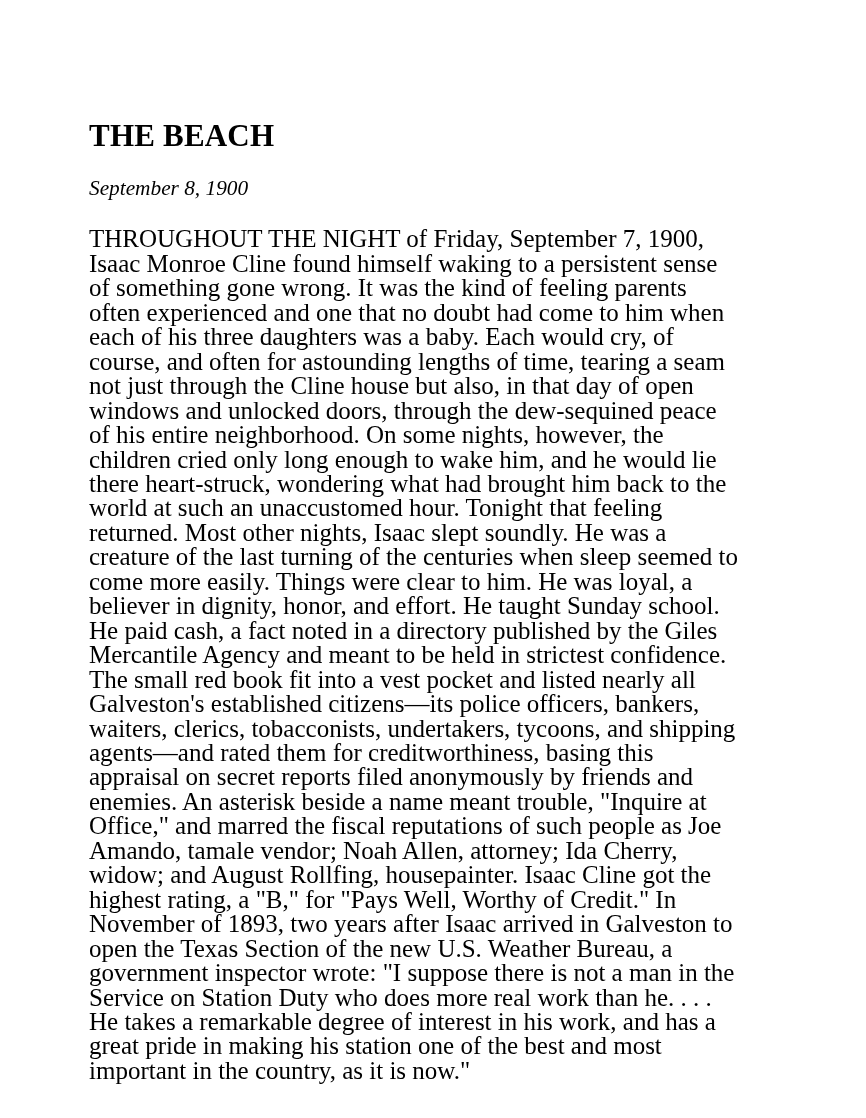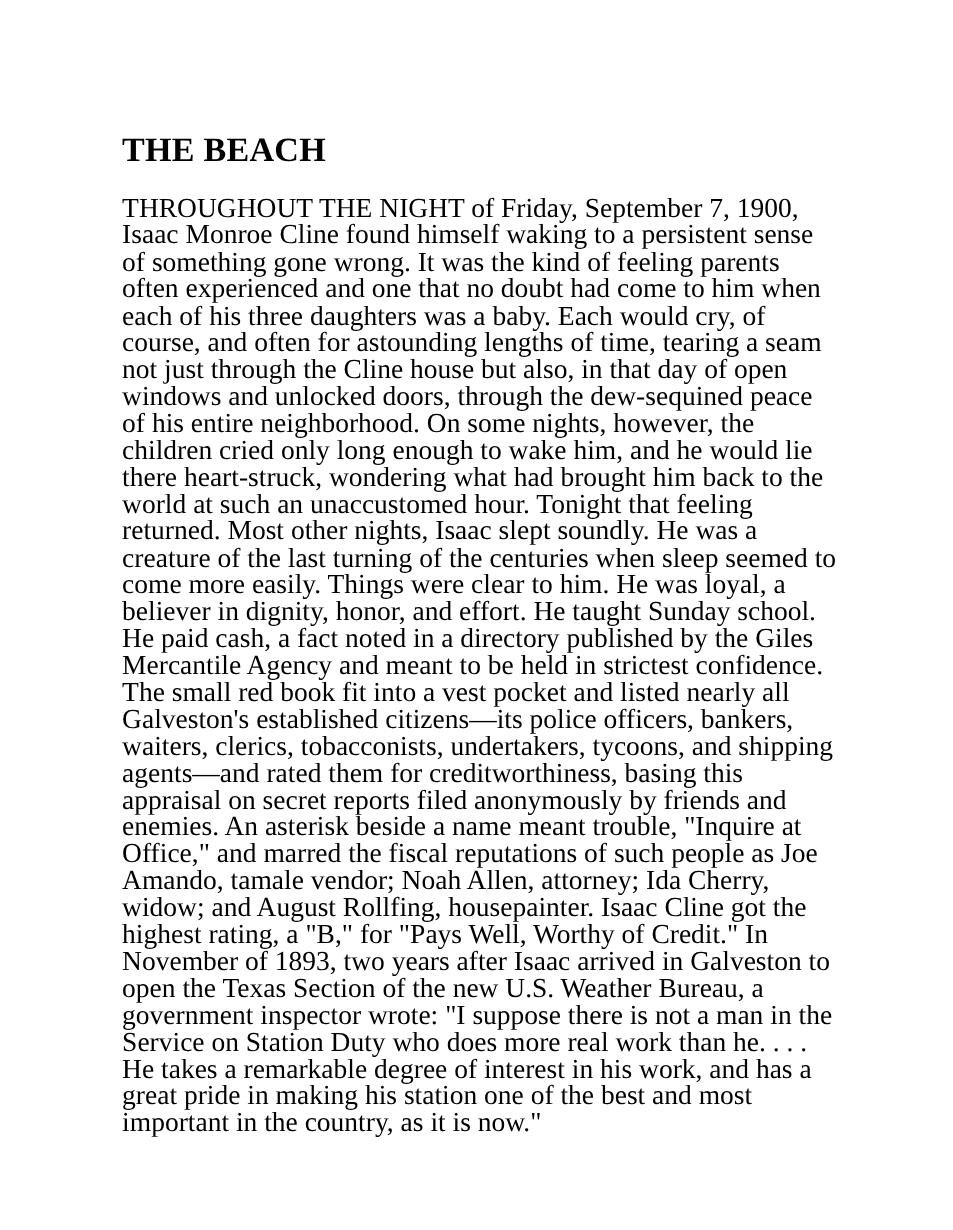--- a/index.html
+++ b/index.html
@@ -11,21 +11,21 @@
     position: relative;
     width: 866px;
     height: 1118px;
     background: #ffffff;
     overflow: hidden;
     font-family: "Liberation Serif", serif;
     color: #000000;
   }
   .content {
     position: absolute;
-    left: 111px;
+    left: 89px;
     top: 0;
     width: 653px;
     padding-top: 120px;
   }
   .chapter-title {
     margin: 0;
     font-size: 31px;
     font-weight: bold;
     line-height: 1;
     letter-spacing: 0.2px;
@@ -46,15 +46,16 @@
     word-spacing: normal;
     color: #000000;
   }
 </style>
 </head>
 <body>
 
 <div class="page">
   <div class="content">
     <h1 class="chapter-title">THE BEACH</h1>
+    <p class="chapter-date">September 8, 1900</p>
     <p class="chapter-paragraph">THROUGHOUT THE NIGHT of Friday, September 7, 1900, Isaac Monroe Cline found himself waking to a persistent sense of something gone wrong. It was the kind of feeling parents often experienced and one that no doubt had come to him when each of his three daughters was a baby. Each would cry, of course, and often for astounding lengths of time, tearing a seam not just through the Cline house but also, in that day of open windows and unlocked doors, through the dew-sequined peace of his entire neighborhood. On some nights, however, the children cried only long enough to wake him, and he would lie there heart-struck, wondering what had brought him back to the world at such an unaccustomed hour. Tonight that feeling returned. Most other nights, Isaac slept soundly. He was a creature of the last turning of the centuries when sleep seemed to come more easily. Things were clear to him. He was loyal, a believer in dignity, honor, and effort. He taught Sunday school. He paid cash, a fact noted in a directory published by the Giles Mercantile Agency and meant to be held in strictest confidence. The small red book fit into a vest pocket and listed nearly all Galveston's established citizens—its police officers, bankers, waiters, clerics, tobacconists, undertakers, tycoons, and shipping agents—and rated them for creditworthiness, basing this appraisal on secret reports filed anonymously by friends and enemies. An asterisk beside a name meant trouble, "Inquire at Office," and marred the fiscal reputations of such people as Joe Amando, tamale vendor; Noah Allen, attorney; Ida Cherry, widow; and August Rollfing, housepainter. Isaac Cline got the highest rating, a "B," for "Pays Well, Worthy of Credit." In November of 1893, two years after Isaac arrived in Galveston to open the Texas Section of the new U.S. Weather Bureau, a government inspector wrote: "I suppose there is not a man in the Service on Station Duty who does more real work than he. . . . He takes a remarkable degree of interest in his work, and has a great pride in making his station one of the best and most important in the country, as it is now."</p>
   </div>
 </div>
 
 </body></html>

